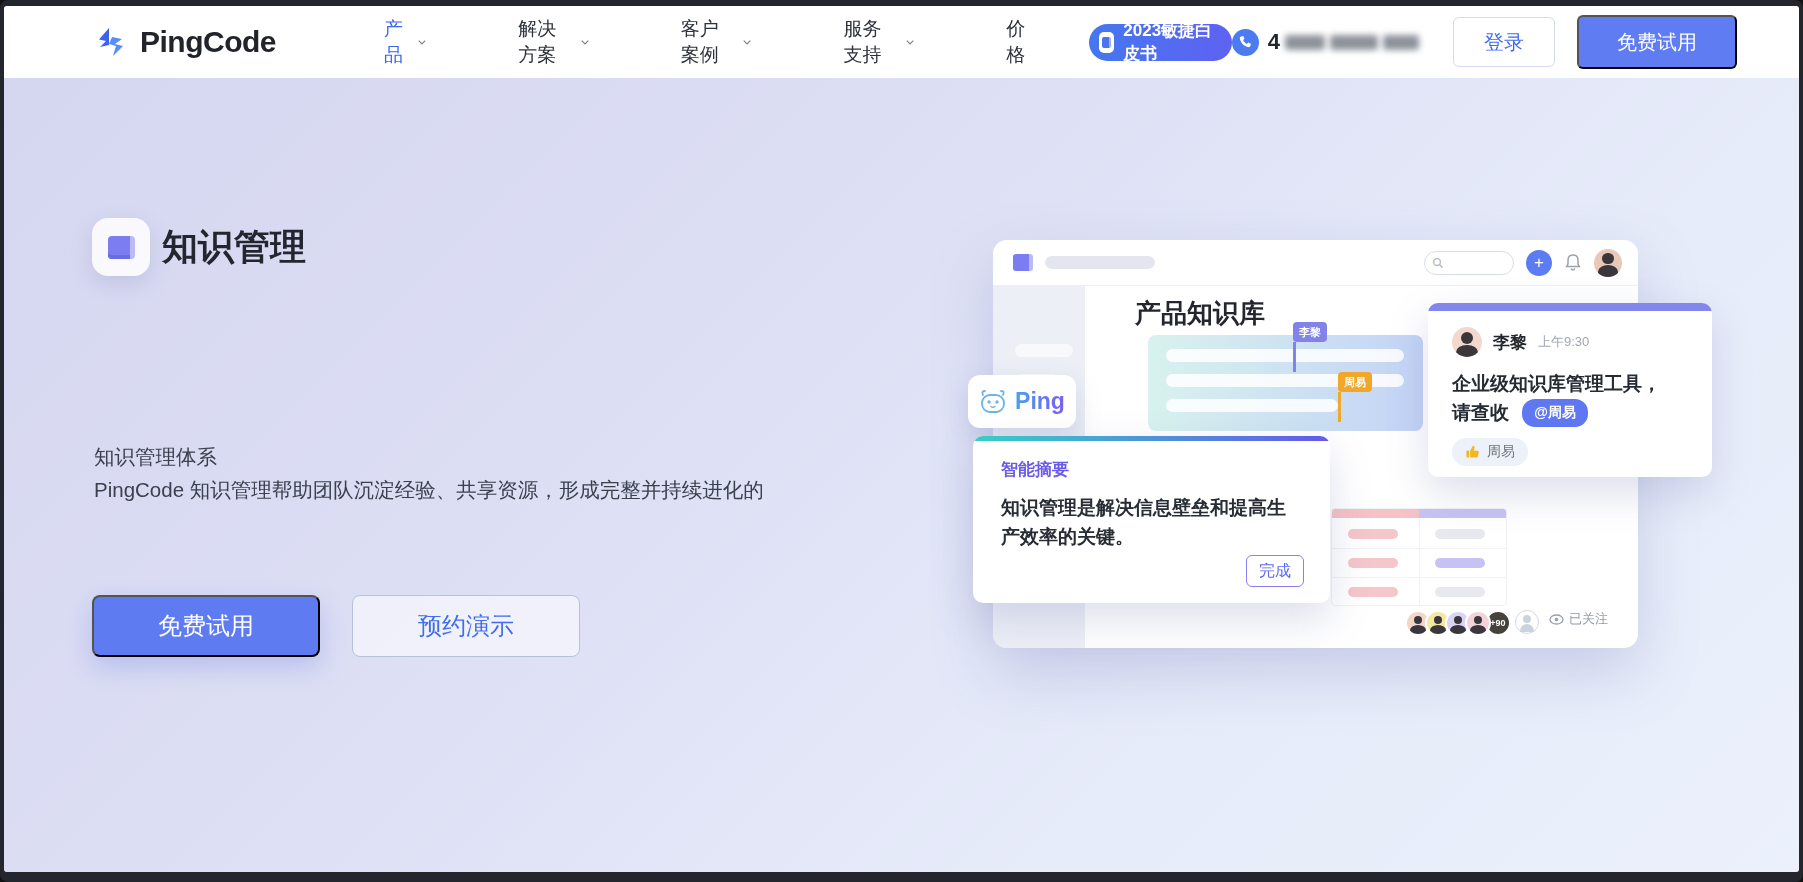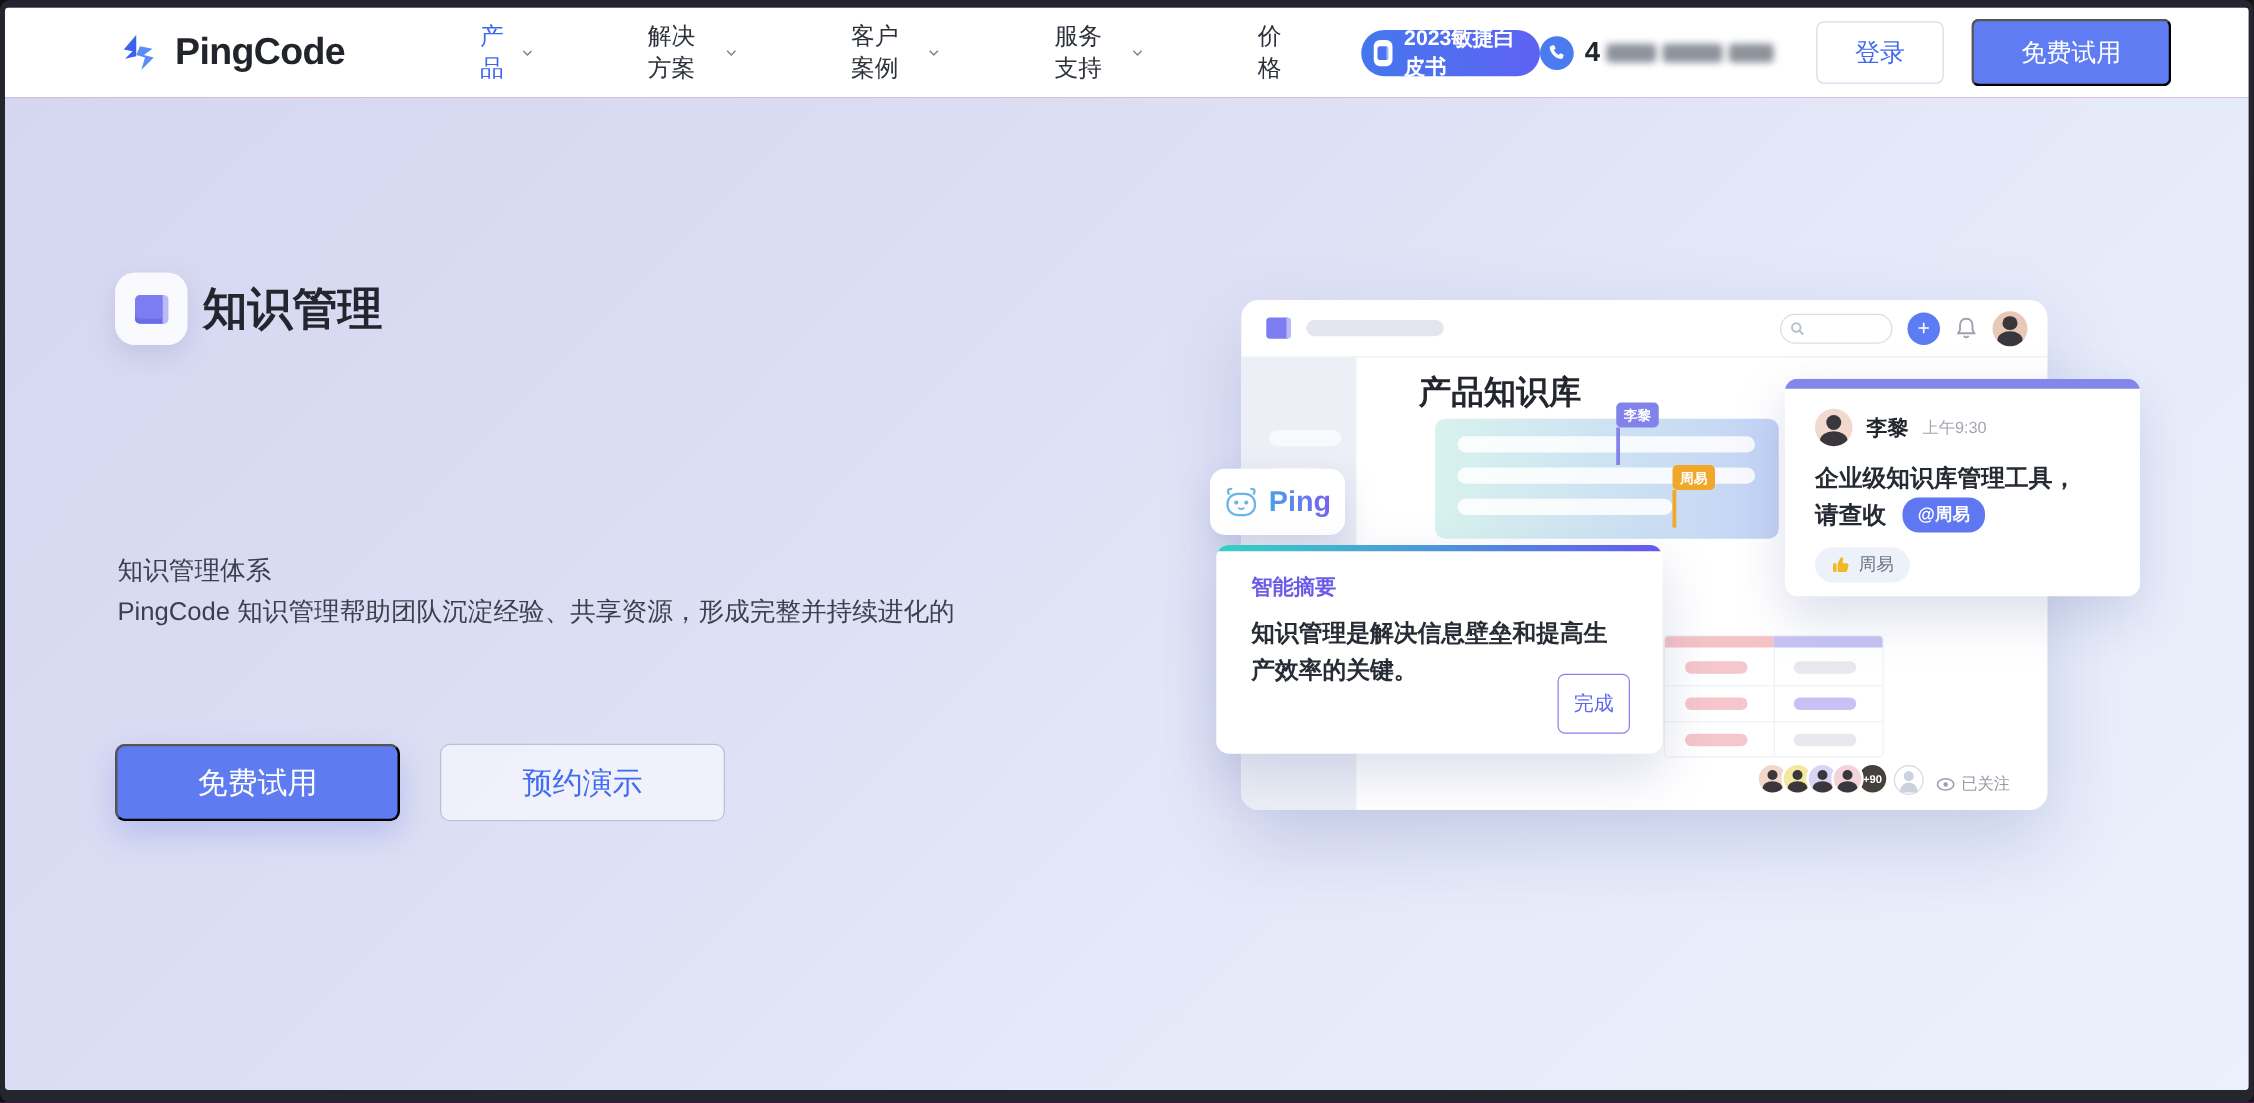--- a/index.html
+++ b/index.html
@@ -1,18 +1,18 @@
 <!DOCTYPE html>
 <html><head>
 <meta charset="utf-8">
 <style>
   * { margin:0; padding:0; box-sizing:border-box; }
   body { font-family:"Liberation Sans","DejaVu Sans",sans-serif; background:#111; }
   .frame { position:relative; width:1803px; height:882px; background:#23262c; border-radius:8px; overflow:hidden; }
-  .page { position:absolute; left:4px; top:6px; right:4px; bottom:10px; background:#701a75; border-radius:3px; overflow:hidden; }
+  .page { position:absolute; left:4px; top:6px; right:4px; bottom:10px; background:#ec4899; border-radius:3px; overflow:hidden; }
 
   
   .header { position:absolute; left:0; top:0; right:0; height:72px; background:#fff; display:flex; align-items:center; padding-left:88px; z-index:30; }
   .logo { display:flex; align-items:center; gap:10px; }
   .logo-text { font-size:30px; font-weight:700; color:#21252b; letter-spacing:-0.5px; }
   .nav { display:flex; align-items:center; gap:46px; margin-left:62px; }
   .nav-item { display:flex; align-items:center; gap:7px; font-size:19px; color:#2c313a; cursor:pointer;margin-left:46px; }
   .nav-item.active { color:#3a66f0; }
   .wp-badge { display:flex; align-items:center; gap:9px; height:37px; padding:0 18px 0 10px; border-radius:19px;
     background:linear-gradient(90deg,#4577ee,#5e62f2); color:#fff; font-size:17px; font-weight:600; margin-left:8px; cursor:pointer; }
@@ -56,36 +56,36 @@
   .doc-panel .line { position:absolute; left:18px; height:13px; border-radius:7px; background:rgba(255,255,255,.85); }
   .flag { position:absolute; height:20px; padding:0 6px; border-radius:4px; color:#fff; font-size:11px; font-weight:700; display:flex; align-items:center; z-index:3; }
   .flag::after { content:""; position:absolute; left:0; top:100%; width:2.5px; height:30px; background:inherit; }
   .flag-purple { background:#8183ea; }
   .flag-orange { background:#f0a72a; }
   .mini-table { position:absolute; left:338px; top:268px; width:176px; height:98px; background:#fff; border:1px solid #f0f2f6; border-radius:4px; }
   .mini-table .th { position:absolute; top:0; height:9px; }
   .mini-table .divider { position:absolute; left:87px; top:9px; bottom:0; width:1px; background:#f0f2f6; }
   .mini-table .row-line { position:absolute; left:0; right:0; height:1px; background:#f0f2f6; }
   .cell-bar { position:absolute; height:10px; width:50px; border-radius:5px; }
-  .avatar-row { position:absolute; left:418px; top:370px; display:flex; align-items:flex-end; }
+  .avatar-row { position:absolute; left:418px; top:370px; display:flex; align-items:flex-start; }
   .avatar-row .avatar { width:26px; height:26px; border:2px solid #fff; margin-left:-6px; }
   .avatar-more { width:26px; height:26px; border-radius:50%; background:#45413c; border:2px solid #fff; margin-left:-6px; color:#fff; font-size:9px; font-weight:700; display:flex; align-items:center; justify-content:center; }
   .avatar-ghost { width:24px; height:24px; border-radius:50%; border:1.5px solid #d3d8e2; margin-left:4px; position:relative; }
   .avatar-ghost::before { content:""; position:absolute; width:8px; height:8px; border-radius:50%; background:#ccd2dd; left:7px; top:4px; }
   .avatar-ghost::after { content:""; position:absolute; width:14px; height:8px; border-radius:7px 7px 0 0; background:#ccd2dd; left:4px; top:13px; }
   .followed { display:flex; align-items:center; gap:5px; margin-left:10px; color:#949aa6; font-size:13px; }
 
   .ping-badge { position:absolute; left:964px; top:297px; width:108px; height:53px; background:#fff; border-radius:12px; box-shadow:0 10px 26px rgba(110,120,180,.22); display:flex; align-items:center; justify-content:center; gap:8px; z-index:4; }
   .ping-text { font-size:23px; font-weight:800; background:linear-gradient(90deg,#49a0e6,#7a5ff0); -webkit-background-clip:text; background-clip:text; color:transparent; }
 
   .summary-card { position:absolute; left:969px; top:358px; width:357px; height:167px; background:#fff; border-radius:10px; box-shadow:0 16px 40px rgba(100,110,170,.22); z-index:5; overflow:hidden; }
   .summary-topbar { height:5px; background:linear-gradient(90deg,#37cfc4,#6459ee); }
   .summary-title { margin:17px 0 0 28px; font-size:17px; font-weight:700; color:#6a5be8; }
   .summary-body { margin:12px 28px 0; font-size:19px; font-weight:700; color:#272c35; line-height:1.55; }
-  .btn-done { position:absolute; right:26px; bottom:16px; width:58px; height:48px; border:1.5px solid #8b7ef2; border-radius:6px; color:#5e68ee; font-size:16px; display:flex; align-items:center; justify-content:center; background:#fff; cursor:pointer; }
+  .btn-done { position:absolute; right:26px; bottom:16px; width:58px; height:32px; border:1.5px solid #8b7ef2; border-radius:6px; color:#5e68ee; font-size:16px; display:flex; align-items:center; justify-content:center; background:#fff; cursor:pointer; }
 
   .notif-card { position:absolute; left:1424px; top:225px; width:284px; height:174px; background:#fff; border-radius:10px; box-shadow:0 16px 40px rgba(100,110,170,.22); z-index:6; overflow:hidden; }
   .notif-topbar { height:8px; background:#8386ea; }
   .notif-head { display:flex; align-items:center; gap:11px; margin:16px 0 0 24px; }
   .notif-head .avatar { width:30px; height:30px; background:#f3d8ce; }
   .notif-name { font-size:17px; font-weight:800; color:#23262e; }
   .notif-time { font-size:13px; color:#a0a6b2; }
   .notif-body { margin:12px 24px 0; font-size:19px; font-weight:700; color:#262b33; line-height:1.55; }
   .mention-pill { display:inline-block; background:#5f78f2; color:#fff; font-size:14px; font-weight:700; border-radius:13px; padding:3px 12px; margin-left:8px; vertical-align:2px; }
   .reaction-pill { display:inline-flex; align-items:center; gap:7px; background:#edf1f9; border-radius:15px; padding:5px 13px; margin:10px 0 0 24px; font-size:14px; color:#6b7280; cursor:pointer; }

